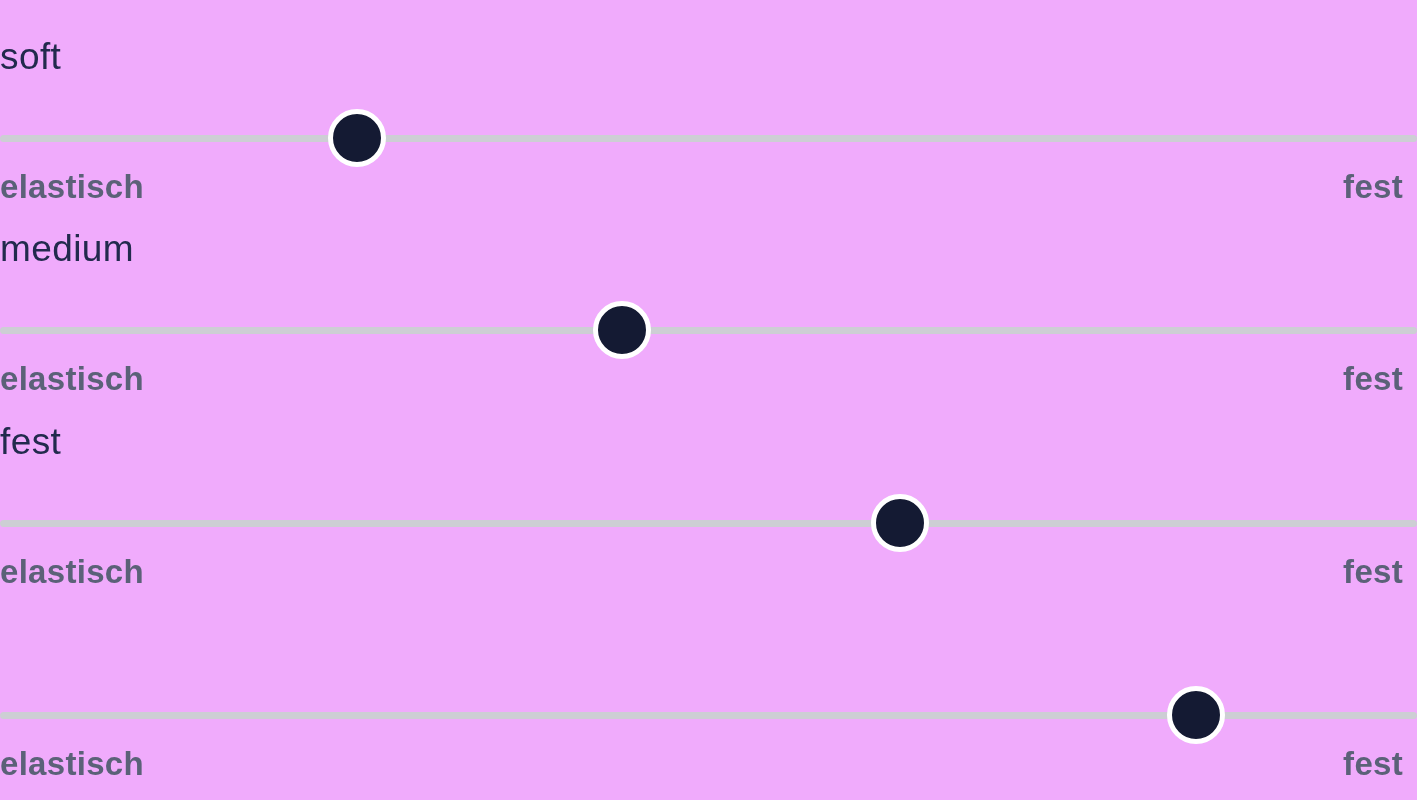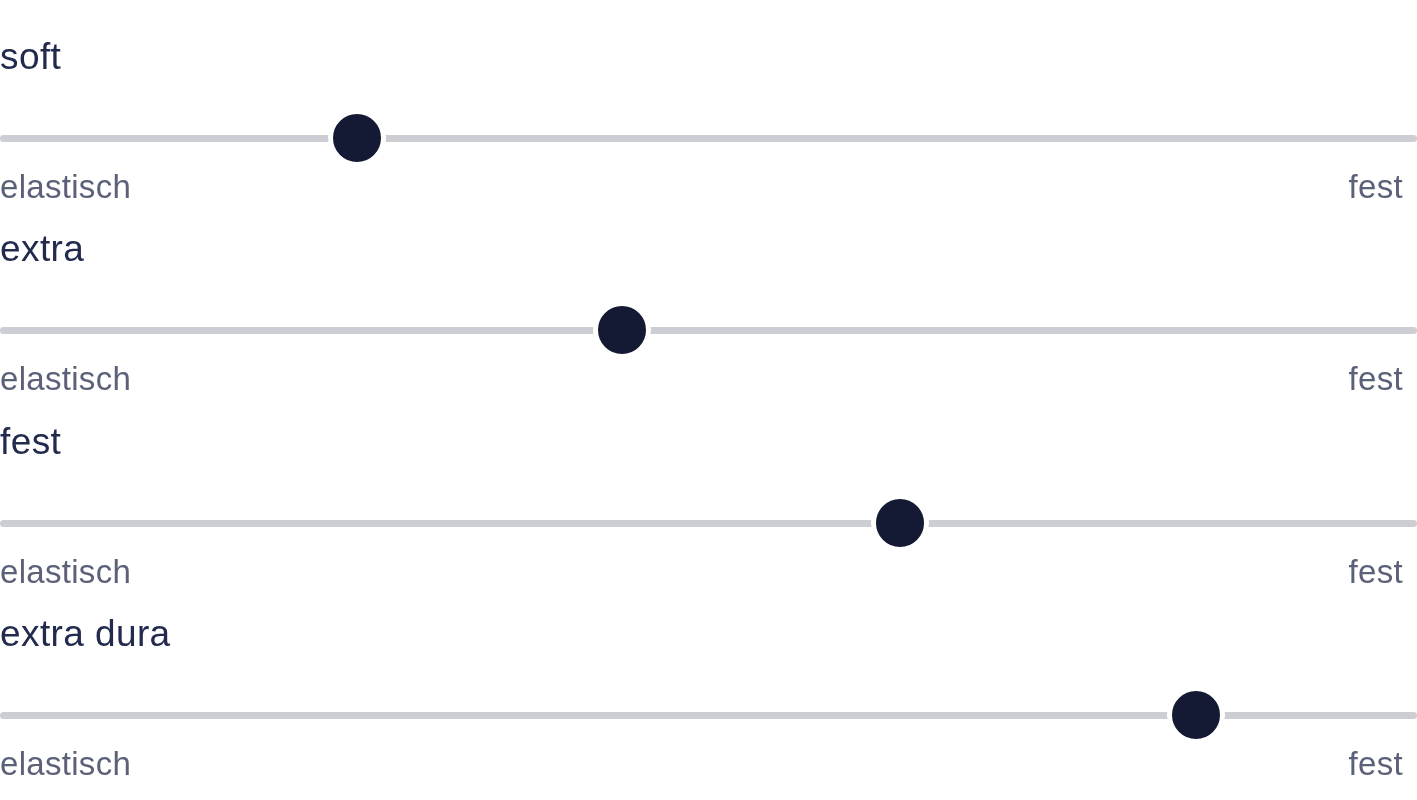--- a/index.html
+++ b/index.html
@@ -12,21 +12,21 @@
     height: 800px;
     overflow: hidden;
     font-family: "Liberation Sans", sans-serif;
     -webkit-font-smoothing: antialiased;
   }
 
   #stage {
     position: relative;
     width: 1417px;
     height: 800px;
-    background: #ffffff;
+    background: #f0abfc;
   }
 
   .slider-row {
     position: absolute;
     left: 0;
     width: 1417px;
     height: 196px;
   }
 
   .row-title {
@@ -81,21 +81,21 @@
     height: 50px;
   }
 
   .scale-min,
   .scale-max {
     position: absolute;
     top: 0;
     height: 50px;
     line-height: 50px;
     font-size: 33px;
-    font-weight: 400;
+    font-weight: 700;
     letter-spacing: 0.3px;
     color: #5b6178;
     white-space: nowrap;
   }
 
   .scale-min { left: 0; }
   .scale-max { right: 14px; }
 </style>
 </head>
 <body>
@@ -108,21 +108,21 @@
       <div class="track"></div>
       <div class="thumb" style="left:357px"></div>
     </div>
     <div class="scale-labels">
       <div class="scale-min">elastisch</div>
       <div class="scale-max">fest</div>
     </div>
   </div>
 
   <div class="slider-row" style="top:222px">
-    <div class="row-title">extra</div>
+    <div class="row-title">medium</div>
     <div class="track-wrap">
       <div class="track"></div>
       <div class="thumb" style="left:622px"></div>
     </div>
     <div class="scale-labels">
       <div class="scale-min">elastisch</div>
       <div class="scale-max">fest</div>
     </div>
   </div>
 
@@ -132,21 +132,20 @@
       <div class="track"></div>
       <div class="thumb" style="left:900px"></div>
     </div>
     <div class="scale-labels">
       <div class="scale-min">elastisch</div>
       <div class="scale-max">fest</div>
     </div>
   </div>
 
   <div class="slider-row" style="top:607px">
-    <div class="row-title">extra dura</div>
     <div class="track-wrap">
       <div class="track"></div>
       <div class="thumb" style="left:1196px"></div>
     </div>
     <div class="scale-labels">
       <div class="scale-min">elastisch</div>
       <div class="scale-max">fest</div>
     </div>
   </div>
 

